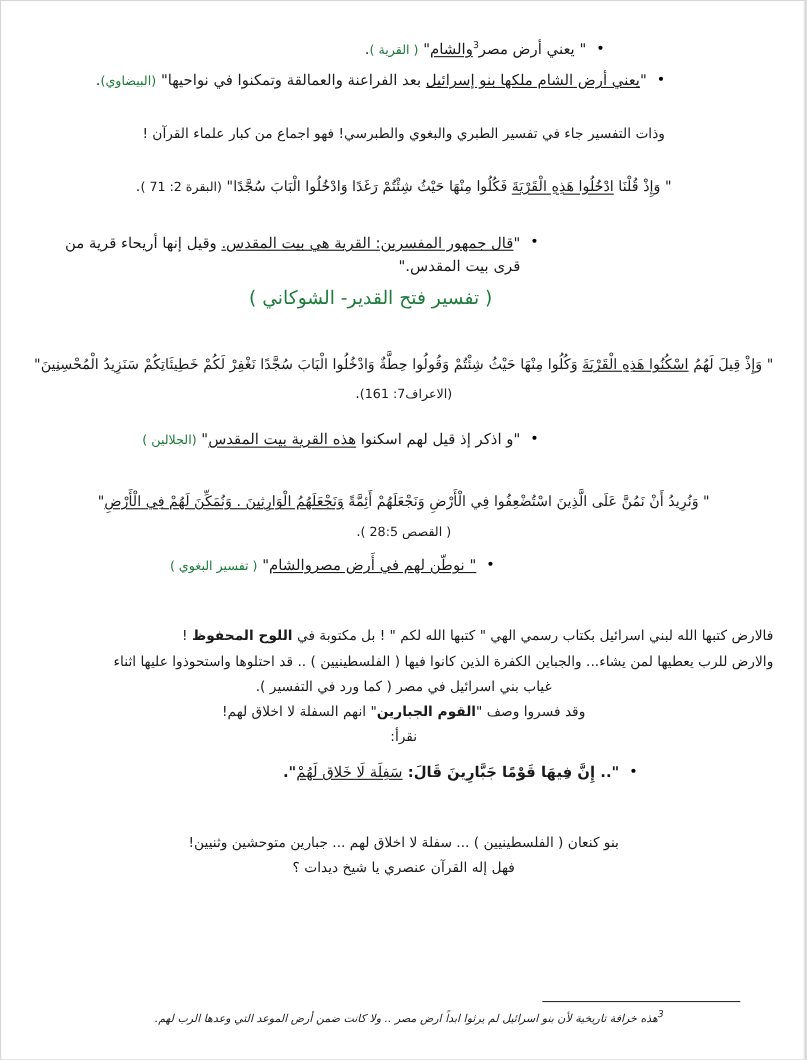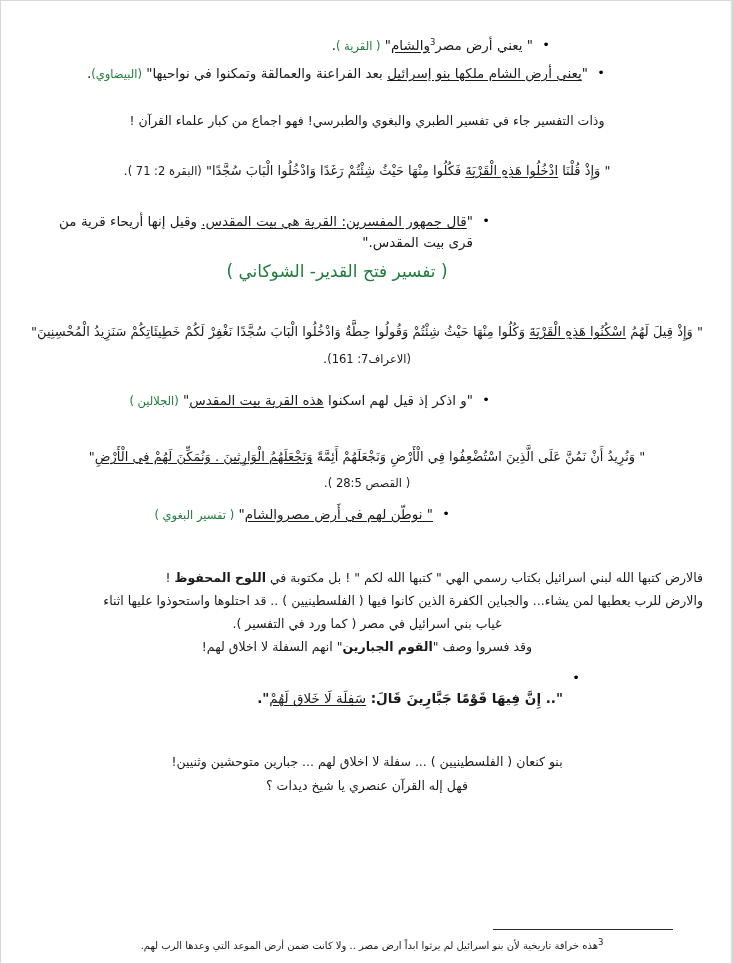--- a/index.html
+++ b/index.html
@@ -64,21 +64,21 @@
   .verse{
     font-size:13px;
     line-height:2.05;
     text-align:justify;
     text-align-last:center;
     margin:0;
   }
   .verse .ayah{letter-spacing:0.2px;}
   .ref{font-size:11.5px;}
   .green-src{color:#1e7b3c;font-size:11.5px;}
-  .bold{font-weight:bold;margin-top:20px;}
+  .bold{font-weight:bold;}
   .ul{text-decoration:underline;text-underline-offset:2px;}
   .bold-ul{font-weight:normal;text-decoration:underline;text-underline-offset:2px;}
   .sup{font-size:8.5px;vertical-align:super;line-height:0;}
 
   .src-line{
     text-align:center;
     font-size:17px;
     color:#1e7b3c;
     margin:2px 0 0 0;
     line-height:1.5;
@@ -86,23 +86,24 @@
   .src-line.shift-right{padding-right:60px;}
 
   .gap-s{height:10px;}
   .gap-m{height:18px;}
   .gap-l{height:26px;}
   .gap-xl{height:34px;}
 
   
   .footnote-area{
     position:absolute;
-    left:30px; right:30px; bottom:9px;
+    left:30px; right:30px; bottom:28px;
     direction:rtl;
     text-align:right;
+    font-style:italic;
   }
   .footnote-rule{
     width:180px;
     height:0;
     border-top:1px solid #2b2b2b;
     margin:0 30px 7px auto;
   }
   .footnote-text{
     font-size:10px;
     line-height:1.7;
@@ -211,20 +212,21 @@
 
     <p class="para justified">
       <span>فالارض كتبها الله لبني اسرائيل بكتاب رسمي الهي " كتبها الله لكم " ! بل مكتوبة في</span>
       <span class="bold">اللوح المحفوظ</span><span> !</span>
     </p>
     <p class="para justified">والارض للرب يعطيها لمن يشاء...  والجباين الكفرة الذين كانوا فيها ( الفلسطينيين ) .. قد احتلوها واستحوذوا عليها اثناء</p>
     <p class="para centered">غياب بني اسرائيل في مصر ( كما ورد في التفسير ).</p>
     <p class="para centered">
       <span>وقد فسروا وصف "</span><span class="bold">القوم الجبارين</span><span>" انهم السفلة لا اخلاق لهم!</span>
     </p>
+    <p class="para centered">نقرأ:</p>
 
     <div class="gap-s"></div>
 
     <div class="bullet-row indent-d">
       <span class="bullet-dot">•</span>
       <span class="bullet-text bold">
         <span>".. إِنَّ فِيهَا قَوْمًا جَبَّارِينَ قَالَ:</span>
         <span class="bold-ul">سَفِلَة لَا خَلاق لَهُمْ</span><span>".</span>
       </span>
     </div>

